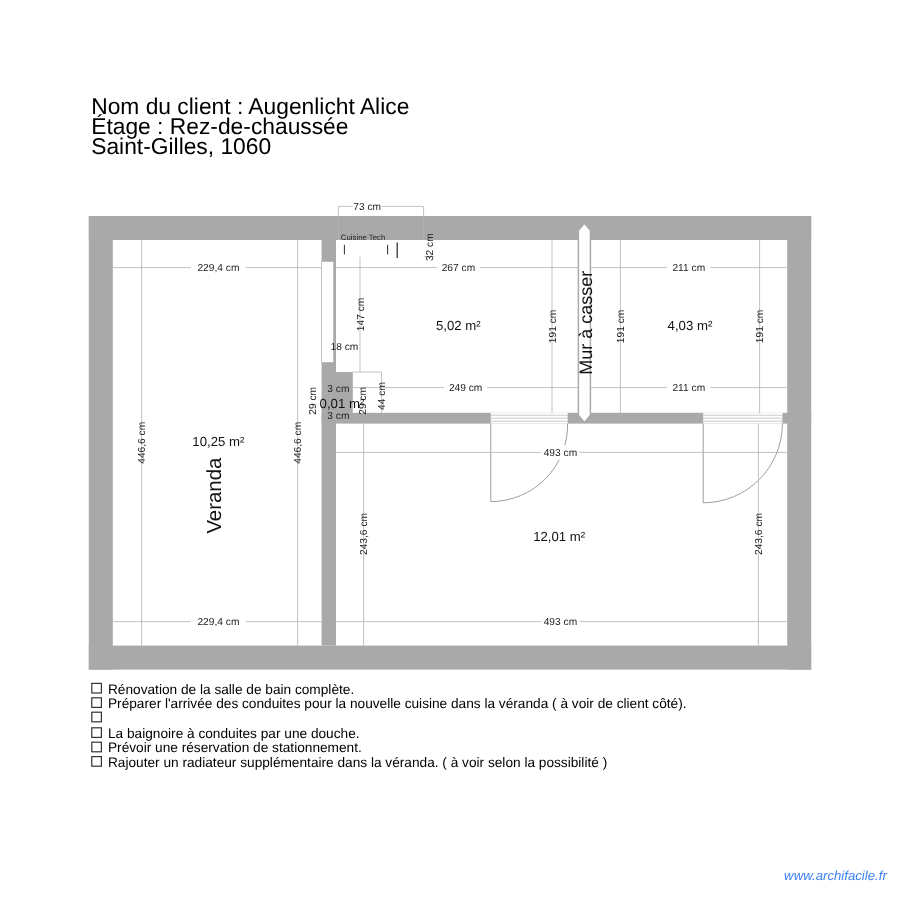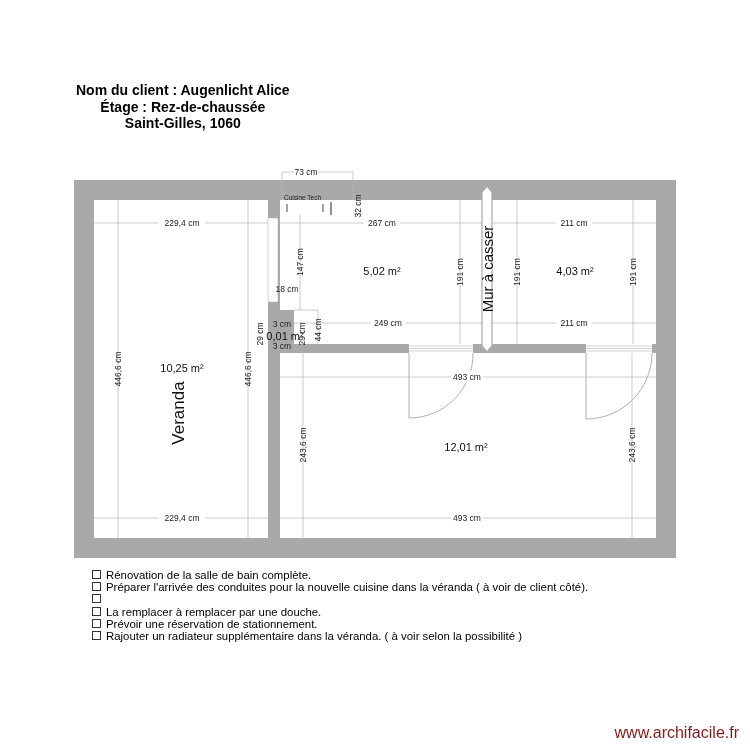--- a/index.html
+++ b/index.html
@@ -1,24 +1,24 @@
 <!DOCTYPE html>
 <html><head>
 <meta charset="utf-8">
 <style>
   html, body { margin: 0; padding: 0; background: #ffffff; }
   body { width: 750px; height: 750px; position: relative; overflow: hidden;
          font-family: "Liberation Sans", sans-serif; color: #000; }
-  .header { position: absolute; left: 76px; top: 82px; font-weight: bold; font-size: 14px; line-height: 16.5px; text-align: center; }
+  .header { position: absolute; left: 76px; top: 82px; font-weight: normal; font-size: 19px; line-height: 16.5px; }
   .header div { white-space: nowrap; }
   svg.plan { position: absolute; left: 0; top: 0; }
   .notes { position: absolute; left: 76px; top: 569px; font-size: 11.4px; line-height: 12.2px; }
-  .notes .item { white-space: nowrap; margin-left: 16px; }
+  .notes .item { white-space: nowrap; }
   .notes .box { display: inline-block; width: 7px; height: 7px; border: 1px solid #333; margin-right: 5px; vertical-align: 0px; }
-  .footer { position: absolute; right: 11px; top: 724px; font-size: 16px; color: #7f1d1d; }
+  .footer { position: absolute; right: 11px; top: 724px; font-size: 11px; color: #3b82f6; font-style: italic; }
   .dim { font-size: 8.5px; fill: #222; font-family: "Liberation Sans", sans-serif; }
   .area { font-size: 11px; fill: #111; font-family: "Liberation Sans", sans-serif; }
   .big { font-size: 17px; fill: #111; font-family: "Liberation Sans", sans-serif; }
 </style>
 </head>
 <body>
 
 <div class="header">
   <div>Nom du client : Augenlicht Alice</div>
   <div>Étage : Rez-de-chaussée</div>
@@ -141,18 +141,18 @@
     <text x="466" y="451" class="area" text-anchor="middle">12,01 m²</text>
     <text x="285" y="340" class="area" text-anchor="middle">0,01 m²</text>
     <text class="area" style="font-size:15px" text-anchor="middle" transform="translate(493,269) rotate(-90)">Mur à casser</text>
   </g>
 </svg>
 
 <div class="notes">
   <div class="item"><span class="box"></span><span>Rénovation de la salle de bain complète.</span></div>
   <div class="item"><span class="box"></span><span>Préparer l'arrivée des conduites pour la nouvelle cuisine dans la véranda ( à voir de client côté).</span></div>
   <div class="item"><span class="box"></span></div>
-  <div class="item"><span class="box"></span><span>La remplacer à remplacer par une douche.</span></div>
+  <div class="item"><span class="box"></span><span>La baignoire à conduites par une douche.</span></div>
   <div class="item"><span class="box"></span><span>Prévoir une réservation de stationnement.</span></div>
   <div class="item"><span class="box"></span><span>Rajouter un radiateur supplémentaire dans la véranda. ( à voir selon la possibilité )</span></div>
 </div>
 
 <div class="footer">www.archifacile.fr</div>
 
 </body></html>

